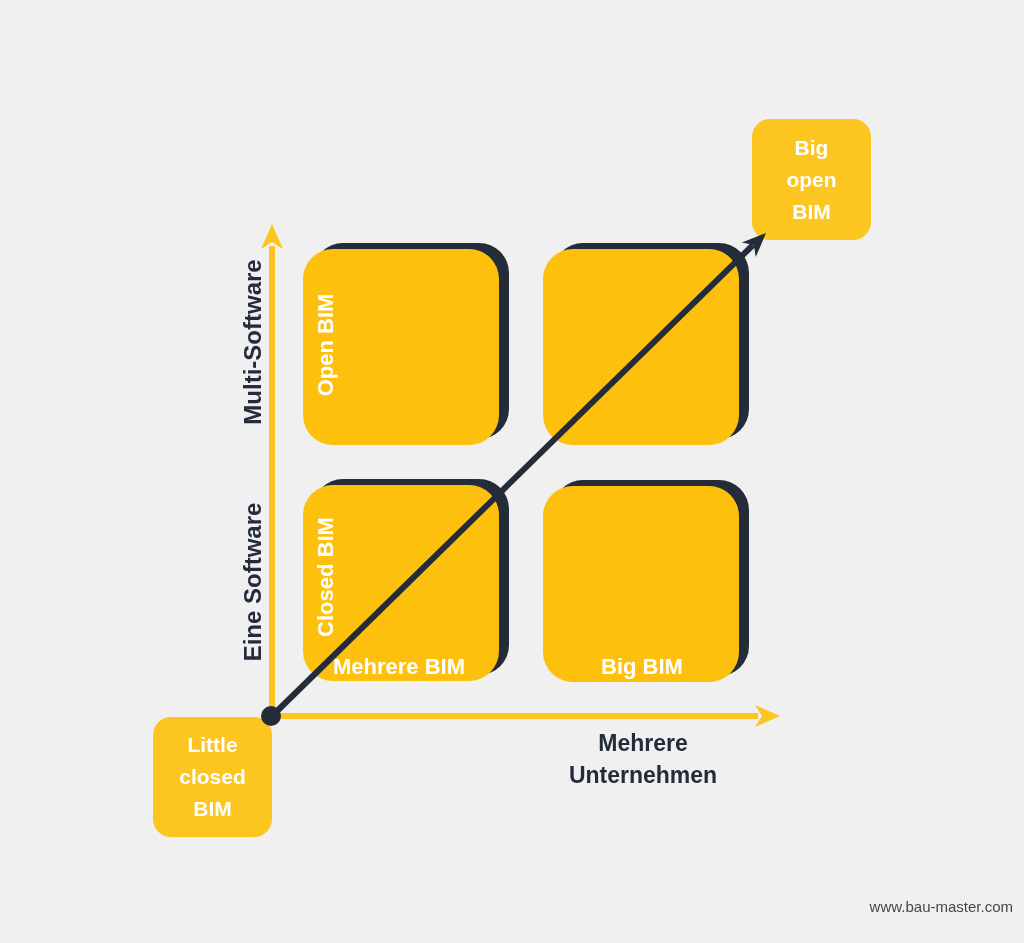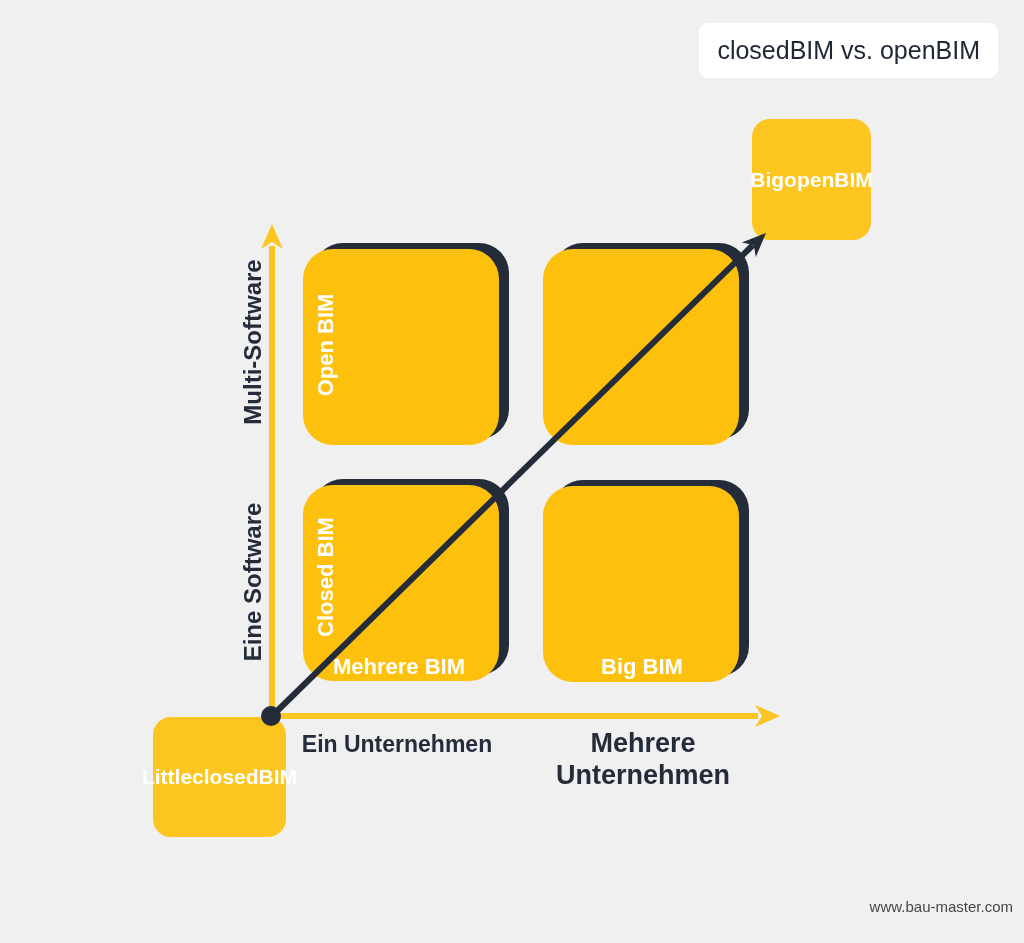--- a/index.html
+++ b/index.html
@@ -46,32 +46,32 @@
     position:absolute;transform:translate(-50%,-50%);
     white-space:nowrap;font-weight:700;z-index:2;
   }
   .hlabel.in-square{color:var(--white);font-size:22px;}
   .hlabel.axis{color:var(--dark);font-size:23px;}
   #little-bim-label{left:399px;top:667px;}
   #big-bim-label{left:642px;top:667px;}
   #ein-unternehmen-label{left:397px;top:744px;}
   #mehrere-unternehmen-label{
     position:absolute;left:643px;top:727px;transform:translateX(-50%);
-    width:180px;text-align:center;font-weight:700;font-size:27px;
+    width:180px;text-align:center;font-weight:700;font-size:23px;
     line-height:32px;color:var(--dark);z-index:2;
   }
 
   
   .cbox{
     position:absolute;background:var(--accent-yellow);border-radius:18px;
     color:var(--white);font-weight:700;font-size:21px;line-height:32px;
-    display:flex;justify-content:center;align-items:center;
+    display:flex;flex-direction:column;justify-content:center;align-items:center;
     text-align:center;z-index:2;
   }
-  #origin-box{left:153px;top:717px;width:133px;height:120px;}
+  #origin-box{left:153px;top:717px;width:119px;height:120px;}
   #apex-box{left:752px;top:119px;width:119px;height:121px;}
 
   
   .title-box{
     position:absolute;top:23px;right:26px;height:55px;
     background:var(--white);border-radius:9px;
     display:flex;align-items:center;padding:0 18px;
     font-size:25px;font-weight:500;color:var(--title-text);
     z-index:4;
   }
@@ -90,37 +90,33 @@
   .axis-stroke{stroke:var(--accent-yellow);stroke-width:6;}
   .axis-fill{fill:var(--accent-yellow);}
   .dark-stroke{stroke:var(--dark);stroke-width:6;}
   .dark-fill{fill:var(--dark);}
 </style>
 </head>
 <body>
 
 <div class="stage">
 
-  <div class="title-box">
-    <span>closedBIM vs. openBIM</span>
-  </div>
 
   <div class="sq" id="sq-tl"></div>
   <div class="sq" id="sq-tr"></div>
   <div class="sq" id="sq-bl"></div>
   <div class="sq" id="sq-br"></div>
 
   <span class="vlabel in-square" id="open-bim-label">Open BIM</span>
   <span class="vlabel in-square" id="closed-bim-label">Closed BIM</span>
   <span class="hlabel in-square" id="little-bim-label">Mehrere BIM</span>
   <span class="hlabel in-square" id="big-bim-label">Big BIM</span>
 
   <span class="vlabel axis" id="multi-software-label">Multi-Software</span>
   <span class="vlabel axis" id="eine-software-label">Eine Software</span>
-  <span class="hlabel axis" id="ein-unternehmen-label">Ein Unternehmen</span>
   <div id="mehrere-unternehmen-label">Mehrere Unternehmen</div>
 
   <div class="cbox" id="origin-box">
     <span>Little</span>
     <span>closed</span>
     <span>BIM</span>
   </div>
   <div class="cbox" id="apex-box">
     <span>Big</span>
     <span>open</span>

